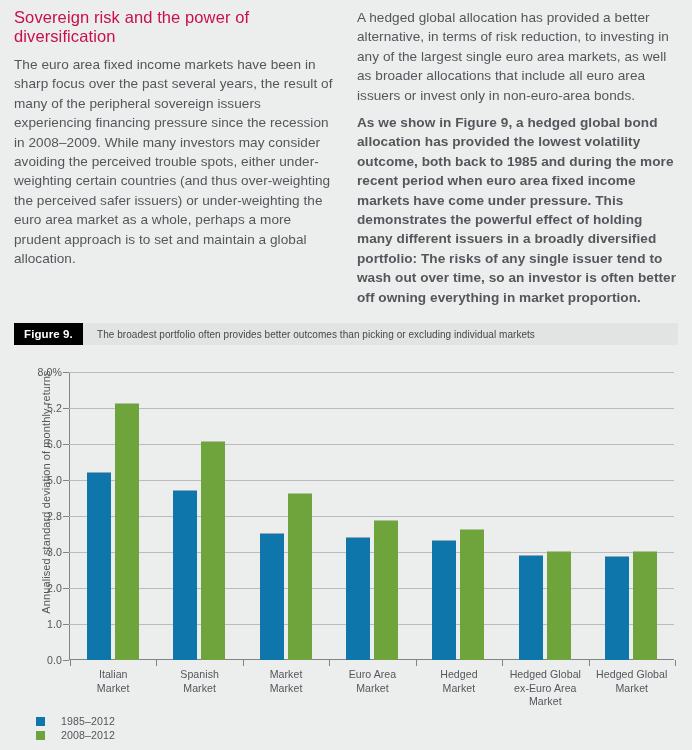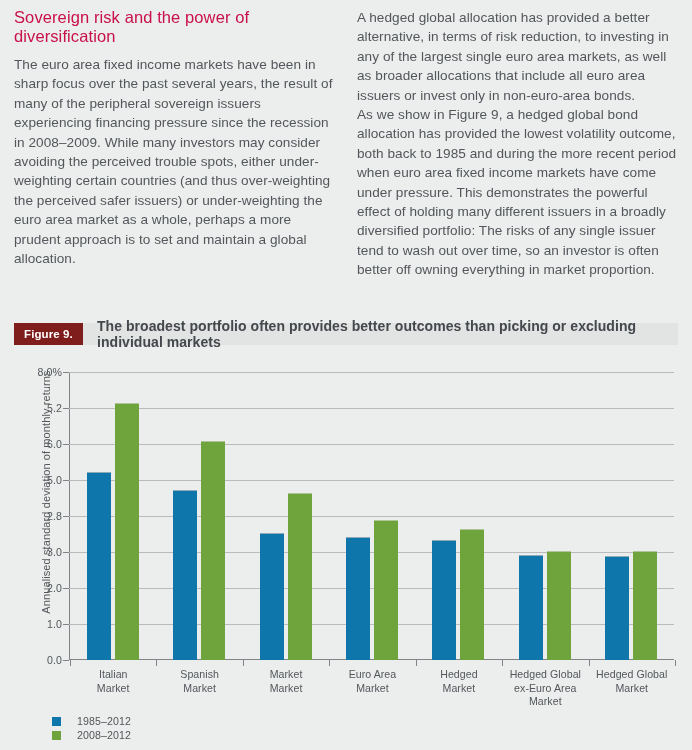--- a/index.html
+++ b/index.html
@@ -40,54 +40,56 @@
     letter-spacing: 0.1px;
   }
   .body-text {
     font-size: 13.6px;
     line-height: 19.4px;
     color: #53575b;
     margin: 0;
     letter-spacing: 0.05px;
   }
   .body-text + .body-text {
-    margin-top: 0px;
+    margin-top: 8px;
+    font-weight: bold;
   }
 
   
   .figure-bar {
     position: absolute;
     left: 14px;
     top: 323px;
     width: 664px;
     height: 22px;
     display: flex;
     align-items: stretch;
     background: #e2e3e3;
   }
   .figure-tag {
-    background: #7f1d1d;
+    background: #000000;
     color: #ffffff;
     font-size: 11.5px;
     font-weight: 700;
     display: flex;
     align-items: center;
     justify-content: center;
     width: 69px;
     letter-spacing: 0.1px;
   }
   .figure-caption {
     flex: 1;
     display: flex;
     align-items: center;
     padding-left: 14px;
-    font-size: 14px;
-    font-weight: 700;
+    font-size: 10px;
+    font-weight: 400;
     color: #44484c;
     letter-spacing: 0.05px;
+    text-align: right;
   }
 
   
   .chart-wrap {
     position: absolute;
     left: 0;
     top: 356px;
     width: 692px;
     height: 394px;
   }
@@ -198,21 +200,21 @@
     flex: 1;
     text-align: center;
     font-size: 10.6px;
     line-height: 13.5px;
     color: #53575b;
     letter-spacing: 0.05px;
   }
 
   .legend {
     position: absolute;
-    left: 52px;
+    left: 36px;
     top: 358px;
   }
   .legend-row {
     display: flex;
     align-items: center;
     height: 14px;
   }
   .legend-swatch {
     width: 9px;
     height: 9px;

